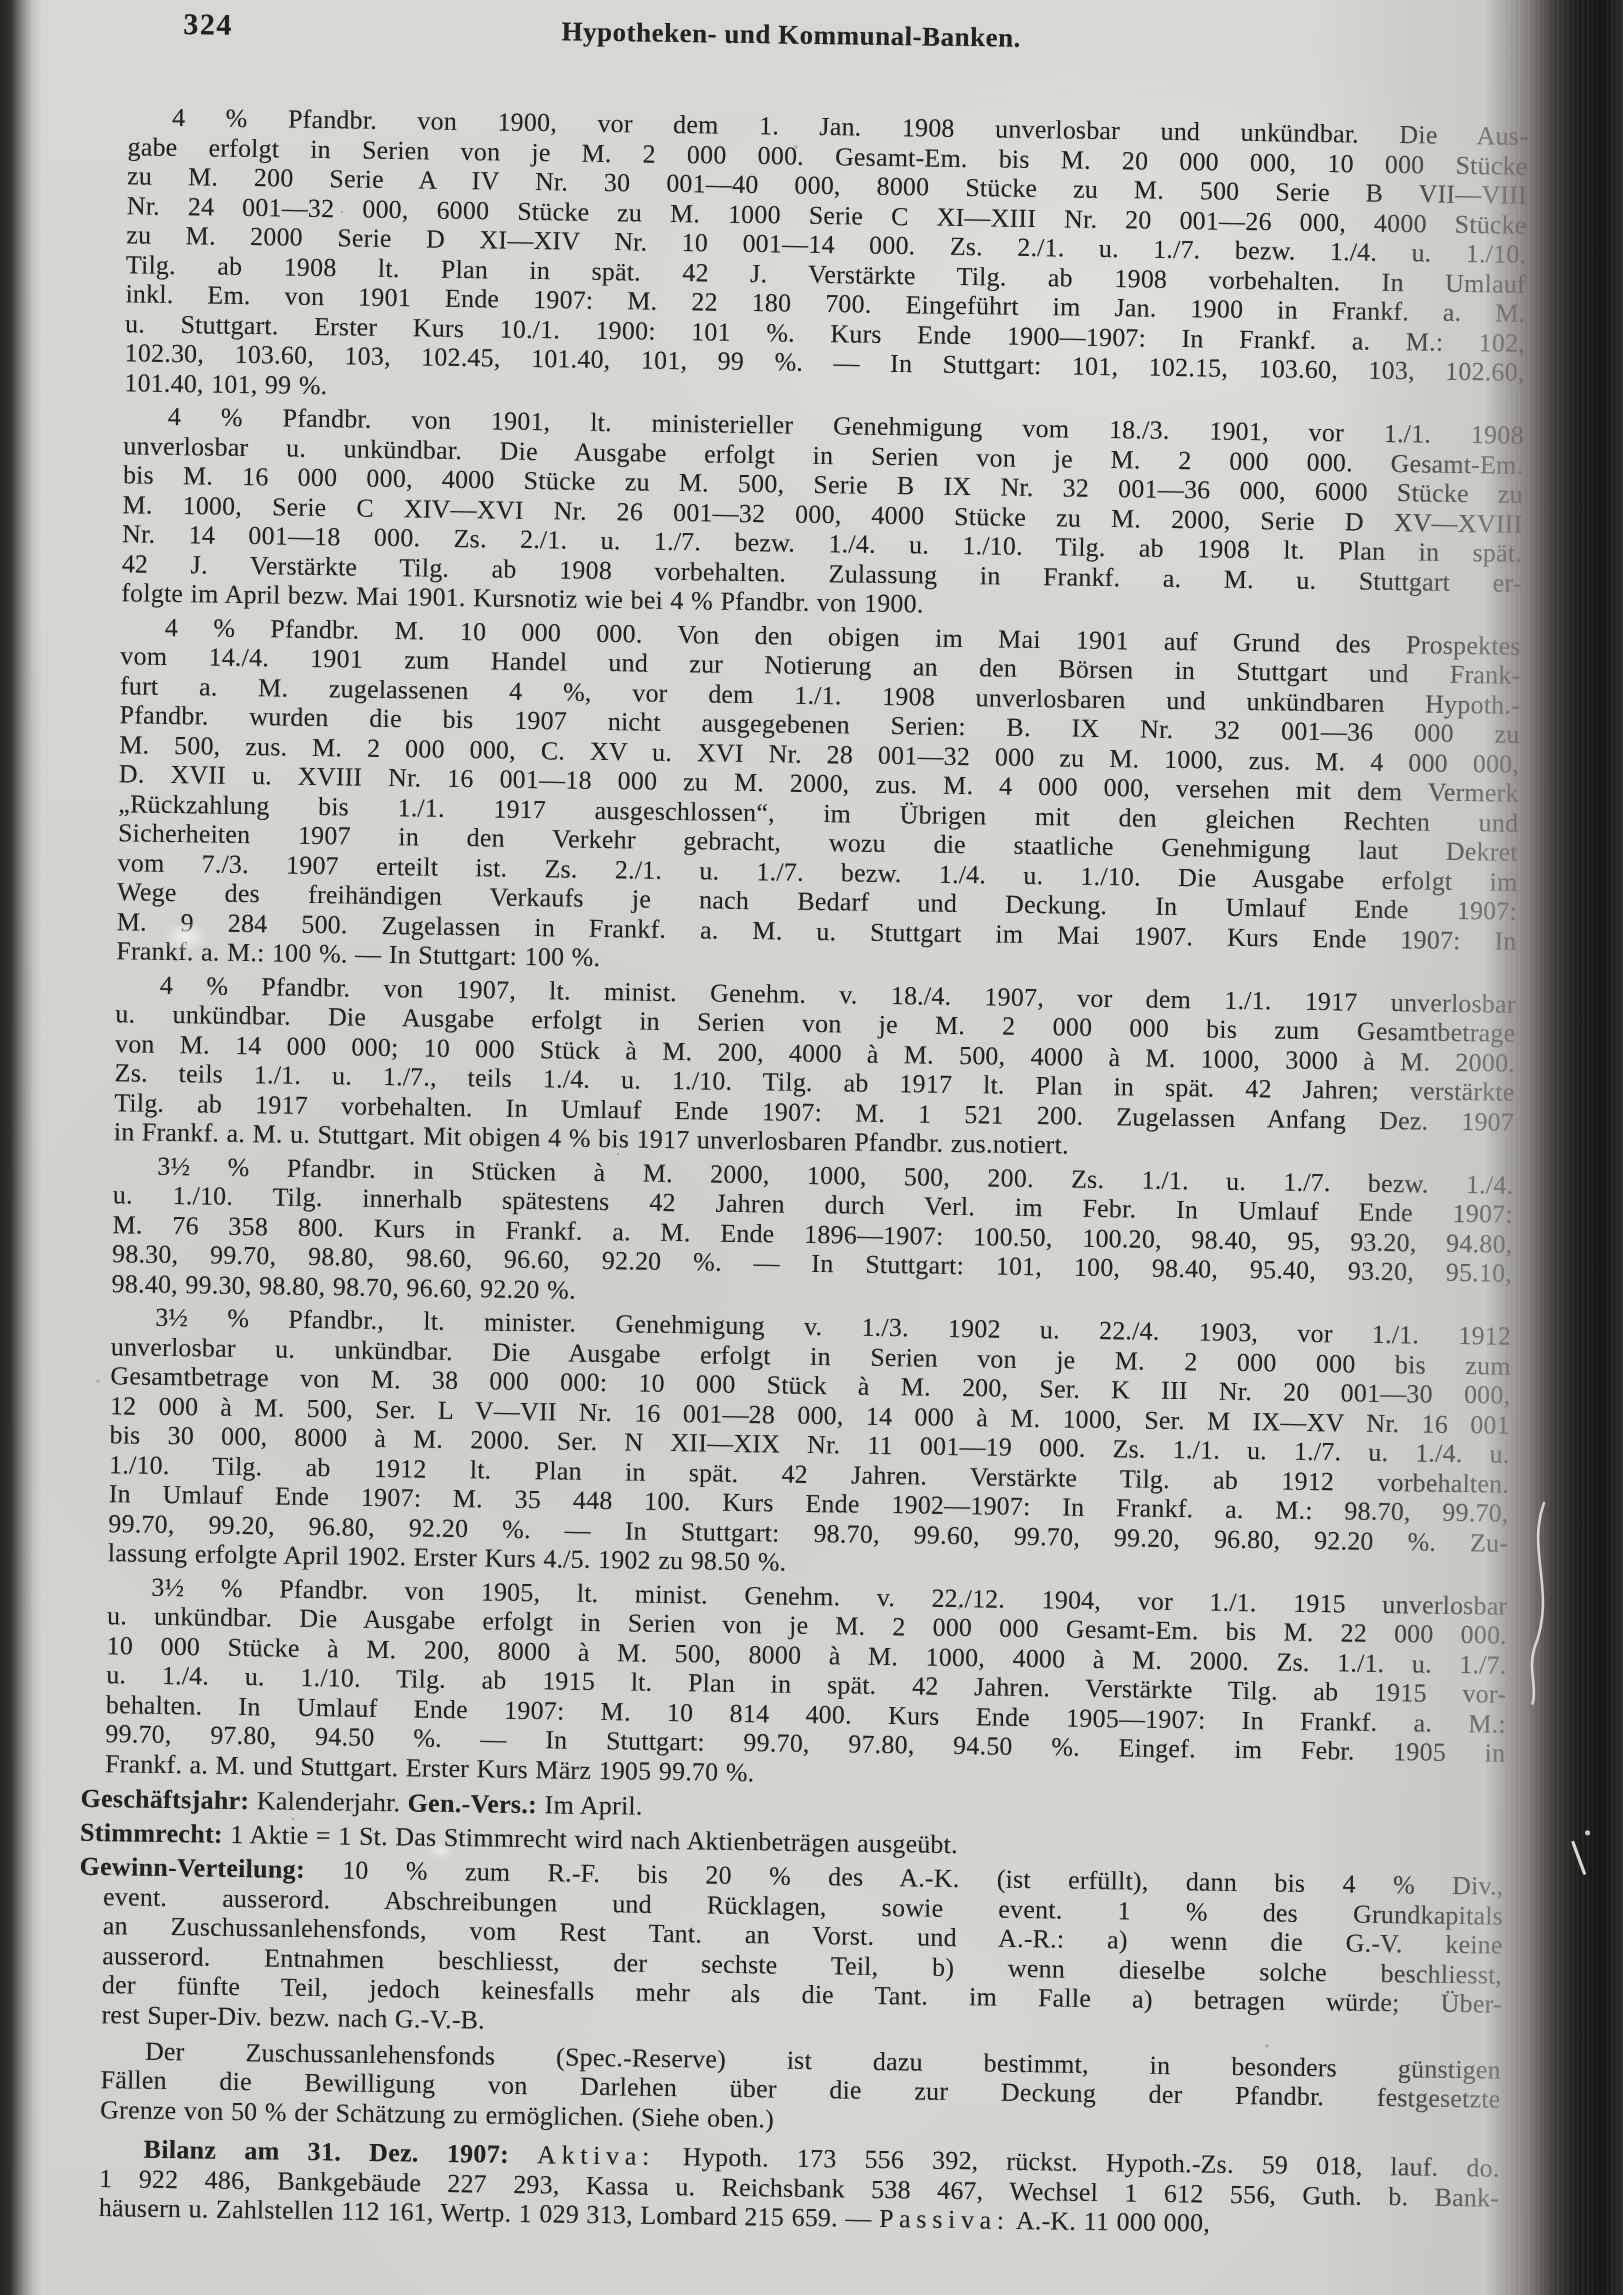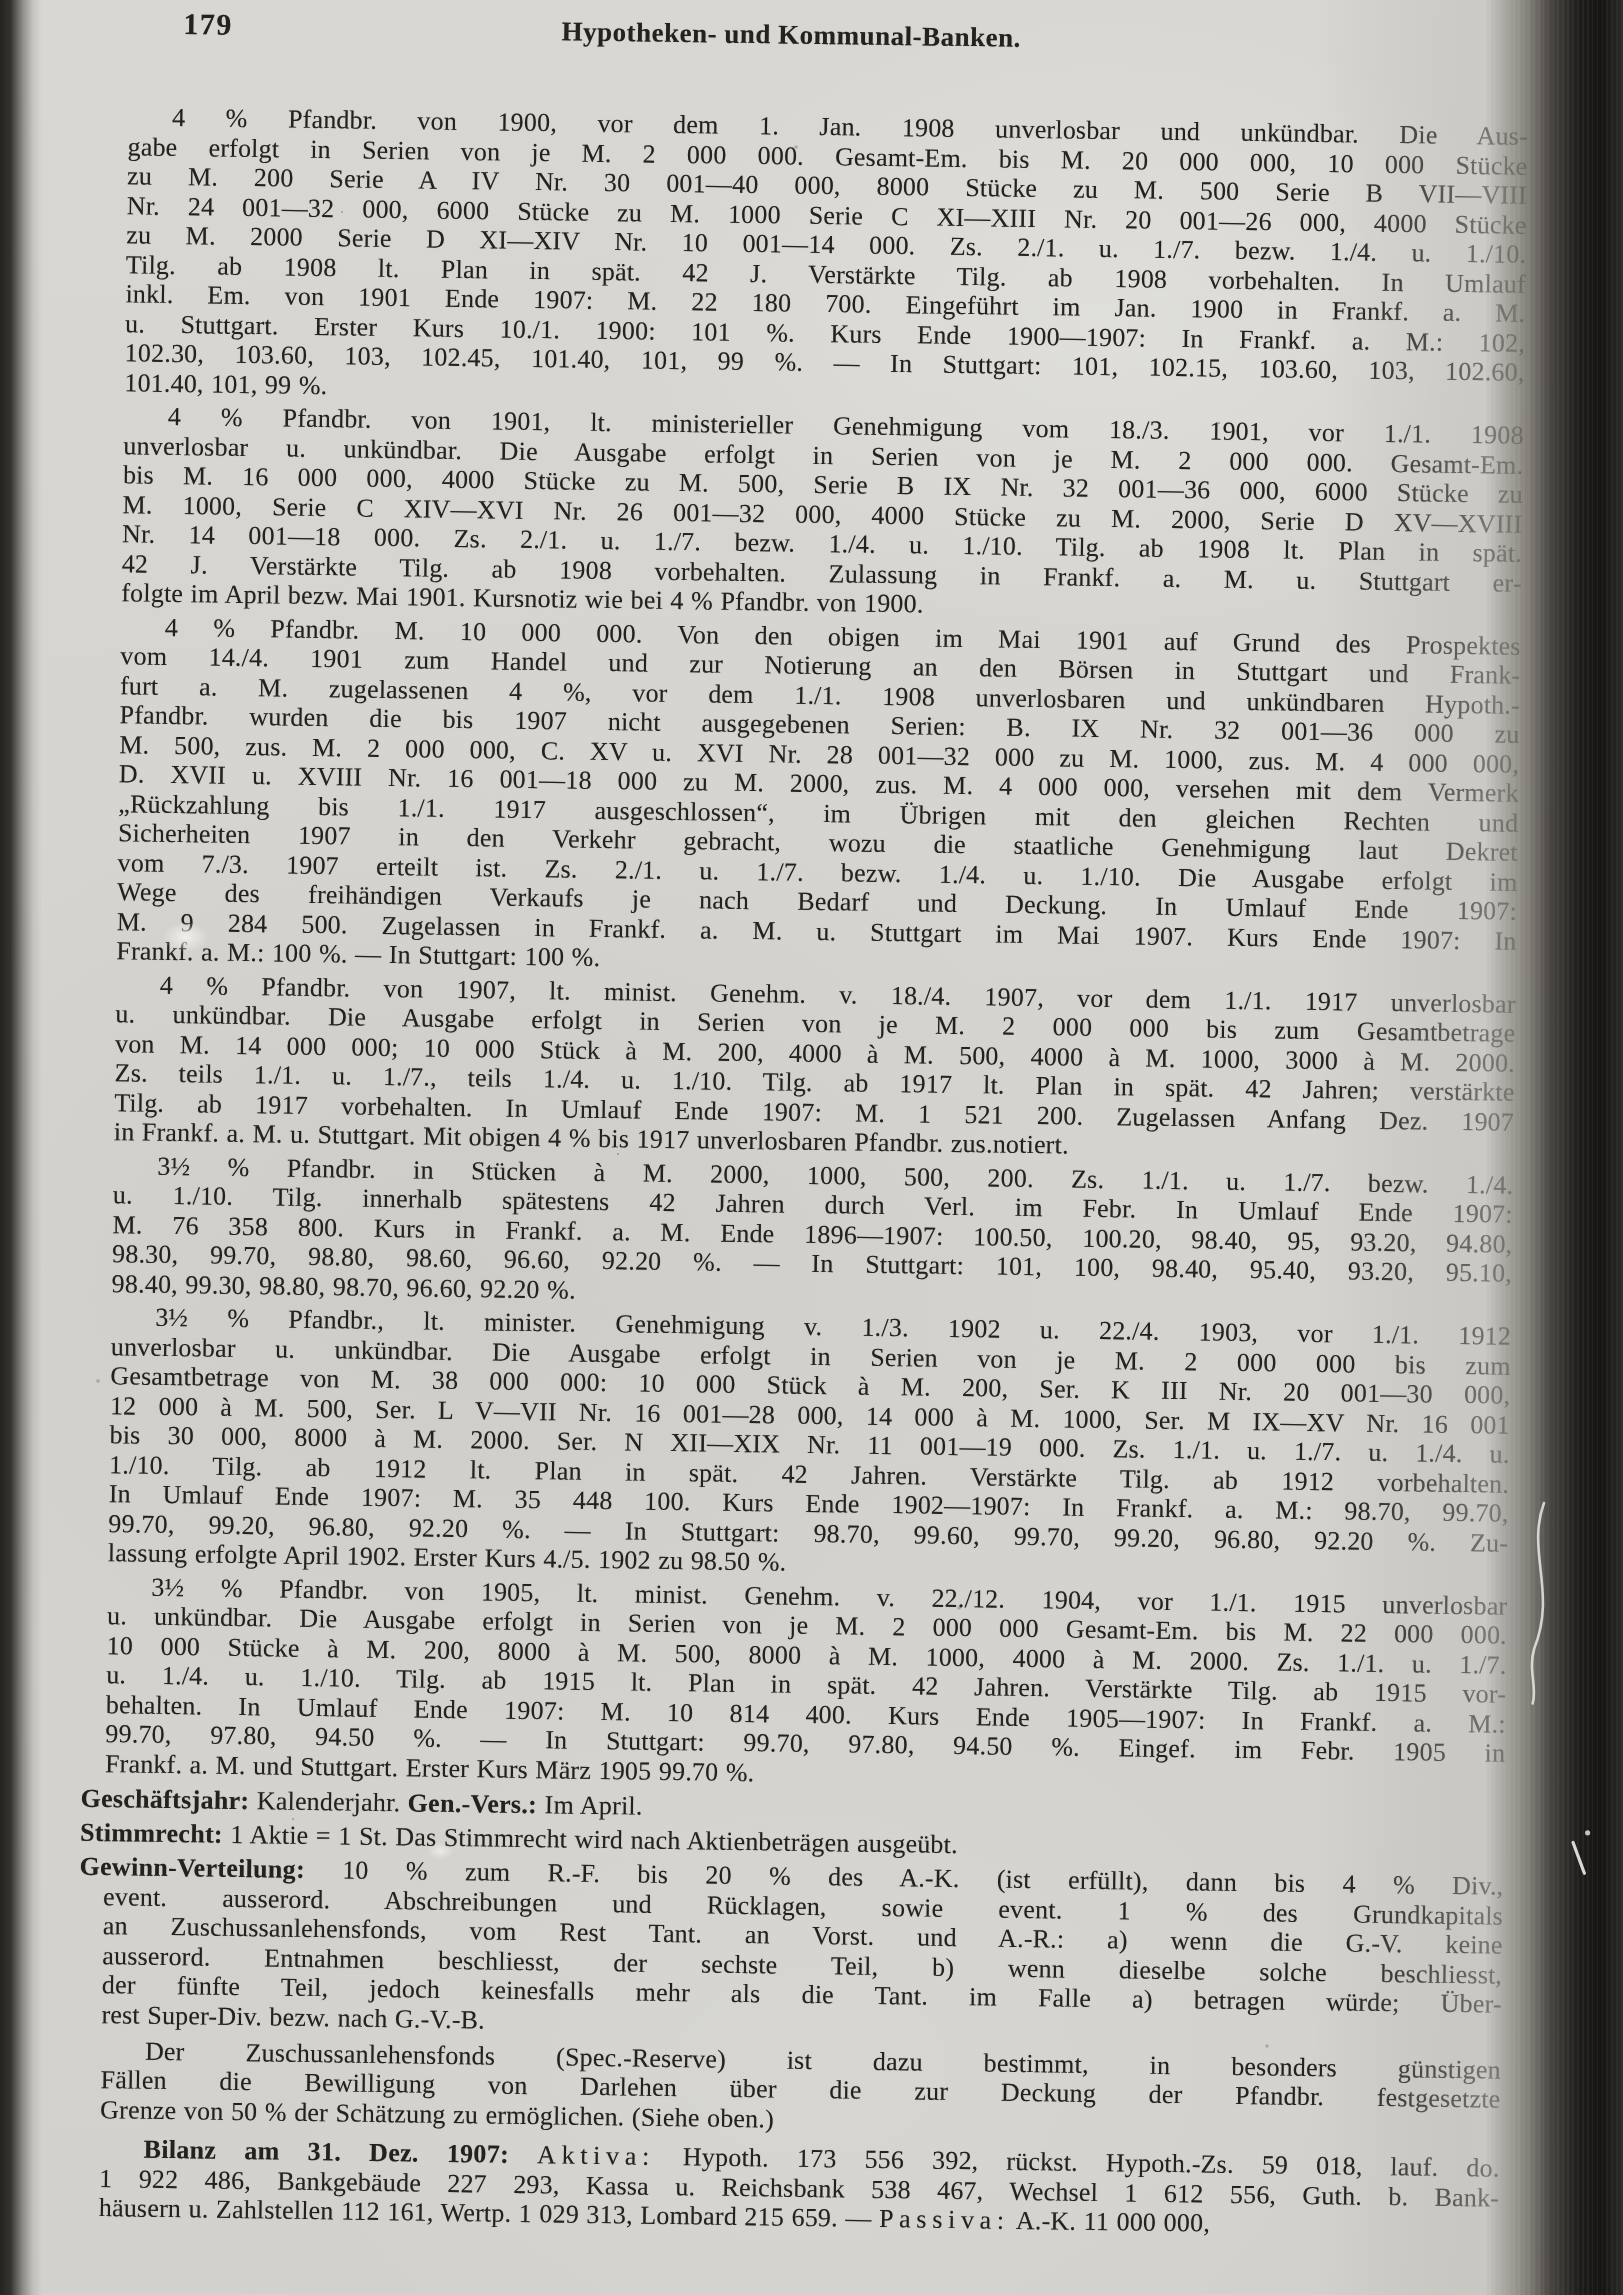--- a/index.html
+++ b/index.html
@@ -78,21 +78,21 @@
   .blotch.b2{left:422px;top:1839px;width:37px;height:24px;opacity:0.8;}
   .gutter-marks{position:absolute;left:1510px;top:1494px;width:97px;height:406px;pointer-events:none;}
 </style>
 </head>
 <body>
 
 <div class="sheet"></div>
 
 <div class="text-block">
   <header class="page-head">
-    <div class="pagenum">179</div>
+    <div class="pagenum">324</div>
     <div class="runtitle">Hypotheken- und Kommunal-Banken.</div>
   </header>
 
   <main class="body-text">
     <div class="para">
         <div class="ln">4 % Pfandbr. von 1900, vor dem 1. Jan. 1908 unverlosbar und unkündbar. Die Aus-</div>
         <div class="ln">gabe erfolgt in Serien von je M. 2 000 000. Gesamt-Em. bis M. 20 000 000, 10 000 Stücke</div>
         <div class="ln">zu M. 200 Serie A IV Nr. 30 001—40 000, 8000 Stücke zu M. 500 Serie B VII—VIII</div>
         <div class="ln">Nr. 24 001—32 000, 6000 Stücke zu M. 1000 Serie C XI—XIII Nr. 20 001—26 000, 4000 Stücke</div>
         <div class="ln">zu M. 2000 Serie D XI—XIV Nr. 10 001—14 000. Zs. 2./1. u. 1./7. bezw. 1./4. u. 1./10.</div>

